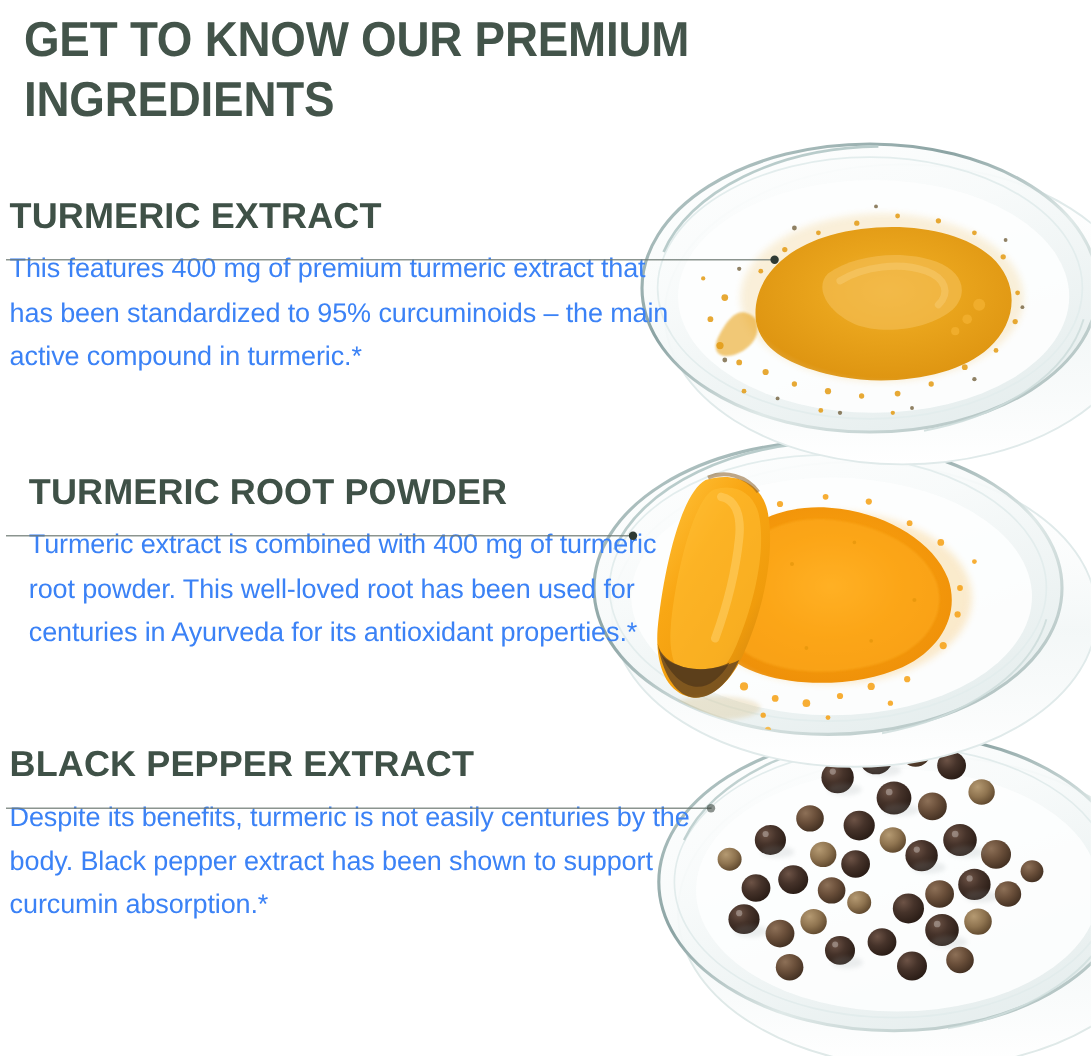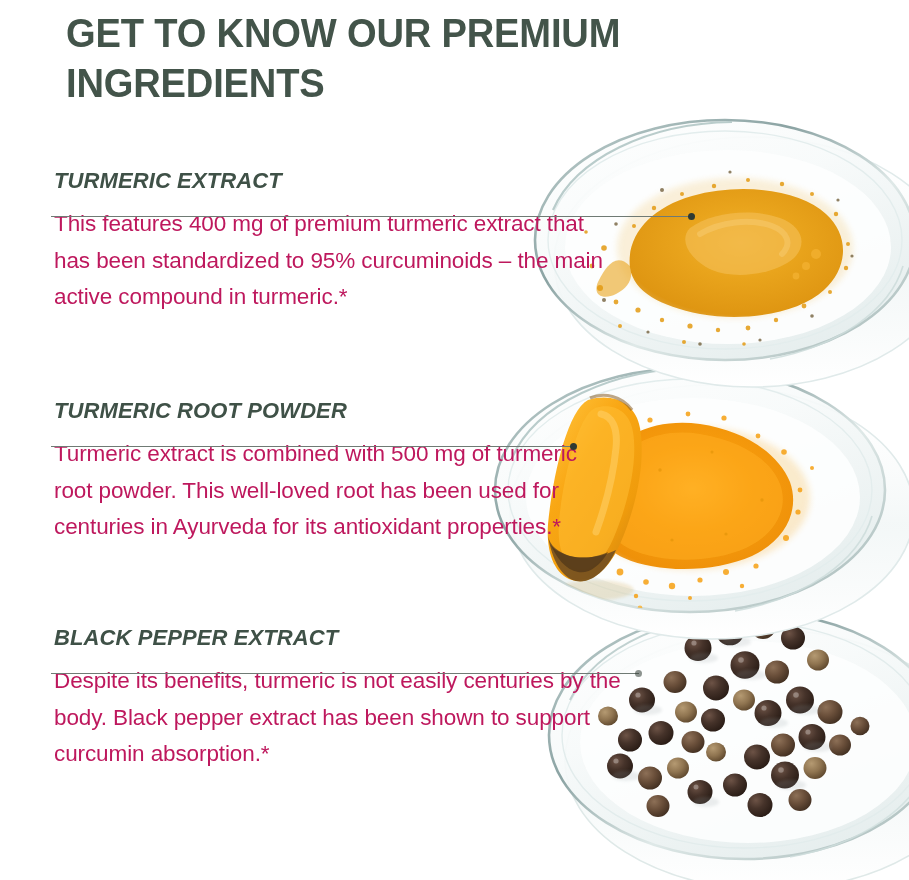--- a/index.html
+++ b/index.html
@@ -15,53 +15,52 @@
   #imagery {
     position:absolute;
     left:0; top:0; width:909px; height:880px;
     pointer-events:none;
   }
 
   
   #content {
     position:absolute;
     left:0; top:0;
-    width:748px; height:880px;margin-left:46px;
+    width:748px; height:880px;
   }
 
   .page-title {
     position:absolute;
     left:20px; top:8px;
     width:850px;
     color:#43544a;
     font-weight:bold;
     font-size:41px;
     line-height:50px;
     letter-spacing:-0.2px;
     text-transform:uppercase;
     transform:scaleX(0.93);
     transform-origin:left top;
   }
 
   .section { position:absolute; left:0; width:600px; }
   #sec0 { top:168px; }
-  #sec1 { top:398px; }
+  #sec1 { top:398px;padding-left:16px; }
   #sec2 { top:625px; }
 
   .sec-head {
     position:relative;
     margin-left:8px;
     color:#3f5147;
     font-weight:bold;
-    font-size:22px;
+    font-size:30px;
     line-height:26px;
     letter-spacing:0.1px;
     text-transform:uppercase;
     white-space:nowrap;
-    font-style:italic;
   }
 
   
   .leader {
     position:absolute;
     left:5px;
     height:10px;
   }
   .leader .rule {
     position:absolute;
@@ -78,21 +77,21 @@
     background:#2f3a33;
   }
   #sec0 .leader { top:44px; width:641px; }
   #sec1 .leader { top:44px; width:523px; }
   #sec2 .leader { top:44px; width:588px; }
   #sec2 .leader .dot { opacity:0.55; }
 
   .sec-body {
     margin-left:8px;
     margin-top:12px;
-    color:#be185d;
+    color:#3b82f6;
     font-size:22.5px;
     line-height:36.5px;
     letter-spacing:-0.1px;
     width:560px;
   }
   #sec2 .sec-body { width:580px; }
 </style>
 </head>
 <body>
 
@@ -427,21 +426,21 @@
     </div>
     <p class="sec-body">This features 400 mg of premium turmeric extract that has been standardized to 95% curcuminoids – the main active compound in turmeric.*</p>
   </div>
 
   <div class="section" id="sec1">
     <div class="sec-head">TURMERIC ROOT POWDER</div>
     <div class="leader">
       <span class="rule"></span>
       <span class="dot"></span>
     </div>
-    <p class="sec-body">Turmeric extract is combined with 500 mg of turmeric root powder. This well-loved root has been used for centuries in Ayurveda for its antioxidant properties.*</p>
+    <p class="sec-body">Turmeric extract is combined with 400 mg of turmeric root powder. This well-loved root has been used for centuries in Ayurveda for its antioxidant properties.*</p>
   </div>
 
   <div class="section" id="sec2">
     <div class="sec-head">BLACK PEPPER EXTRACT</div>
     <div class="leader">
       <span class="rule"></span>
       <span class="dot"></span>
     </div>
     <p class="sec-body">Despite its benefits, turmeric is not easily centuries by the body. Black pepper extract has been shown to support curcumin absorption.*</p>
   </div>

